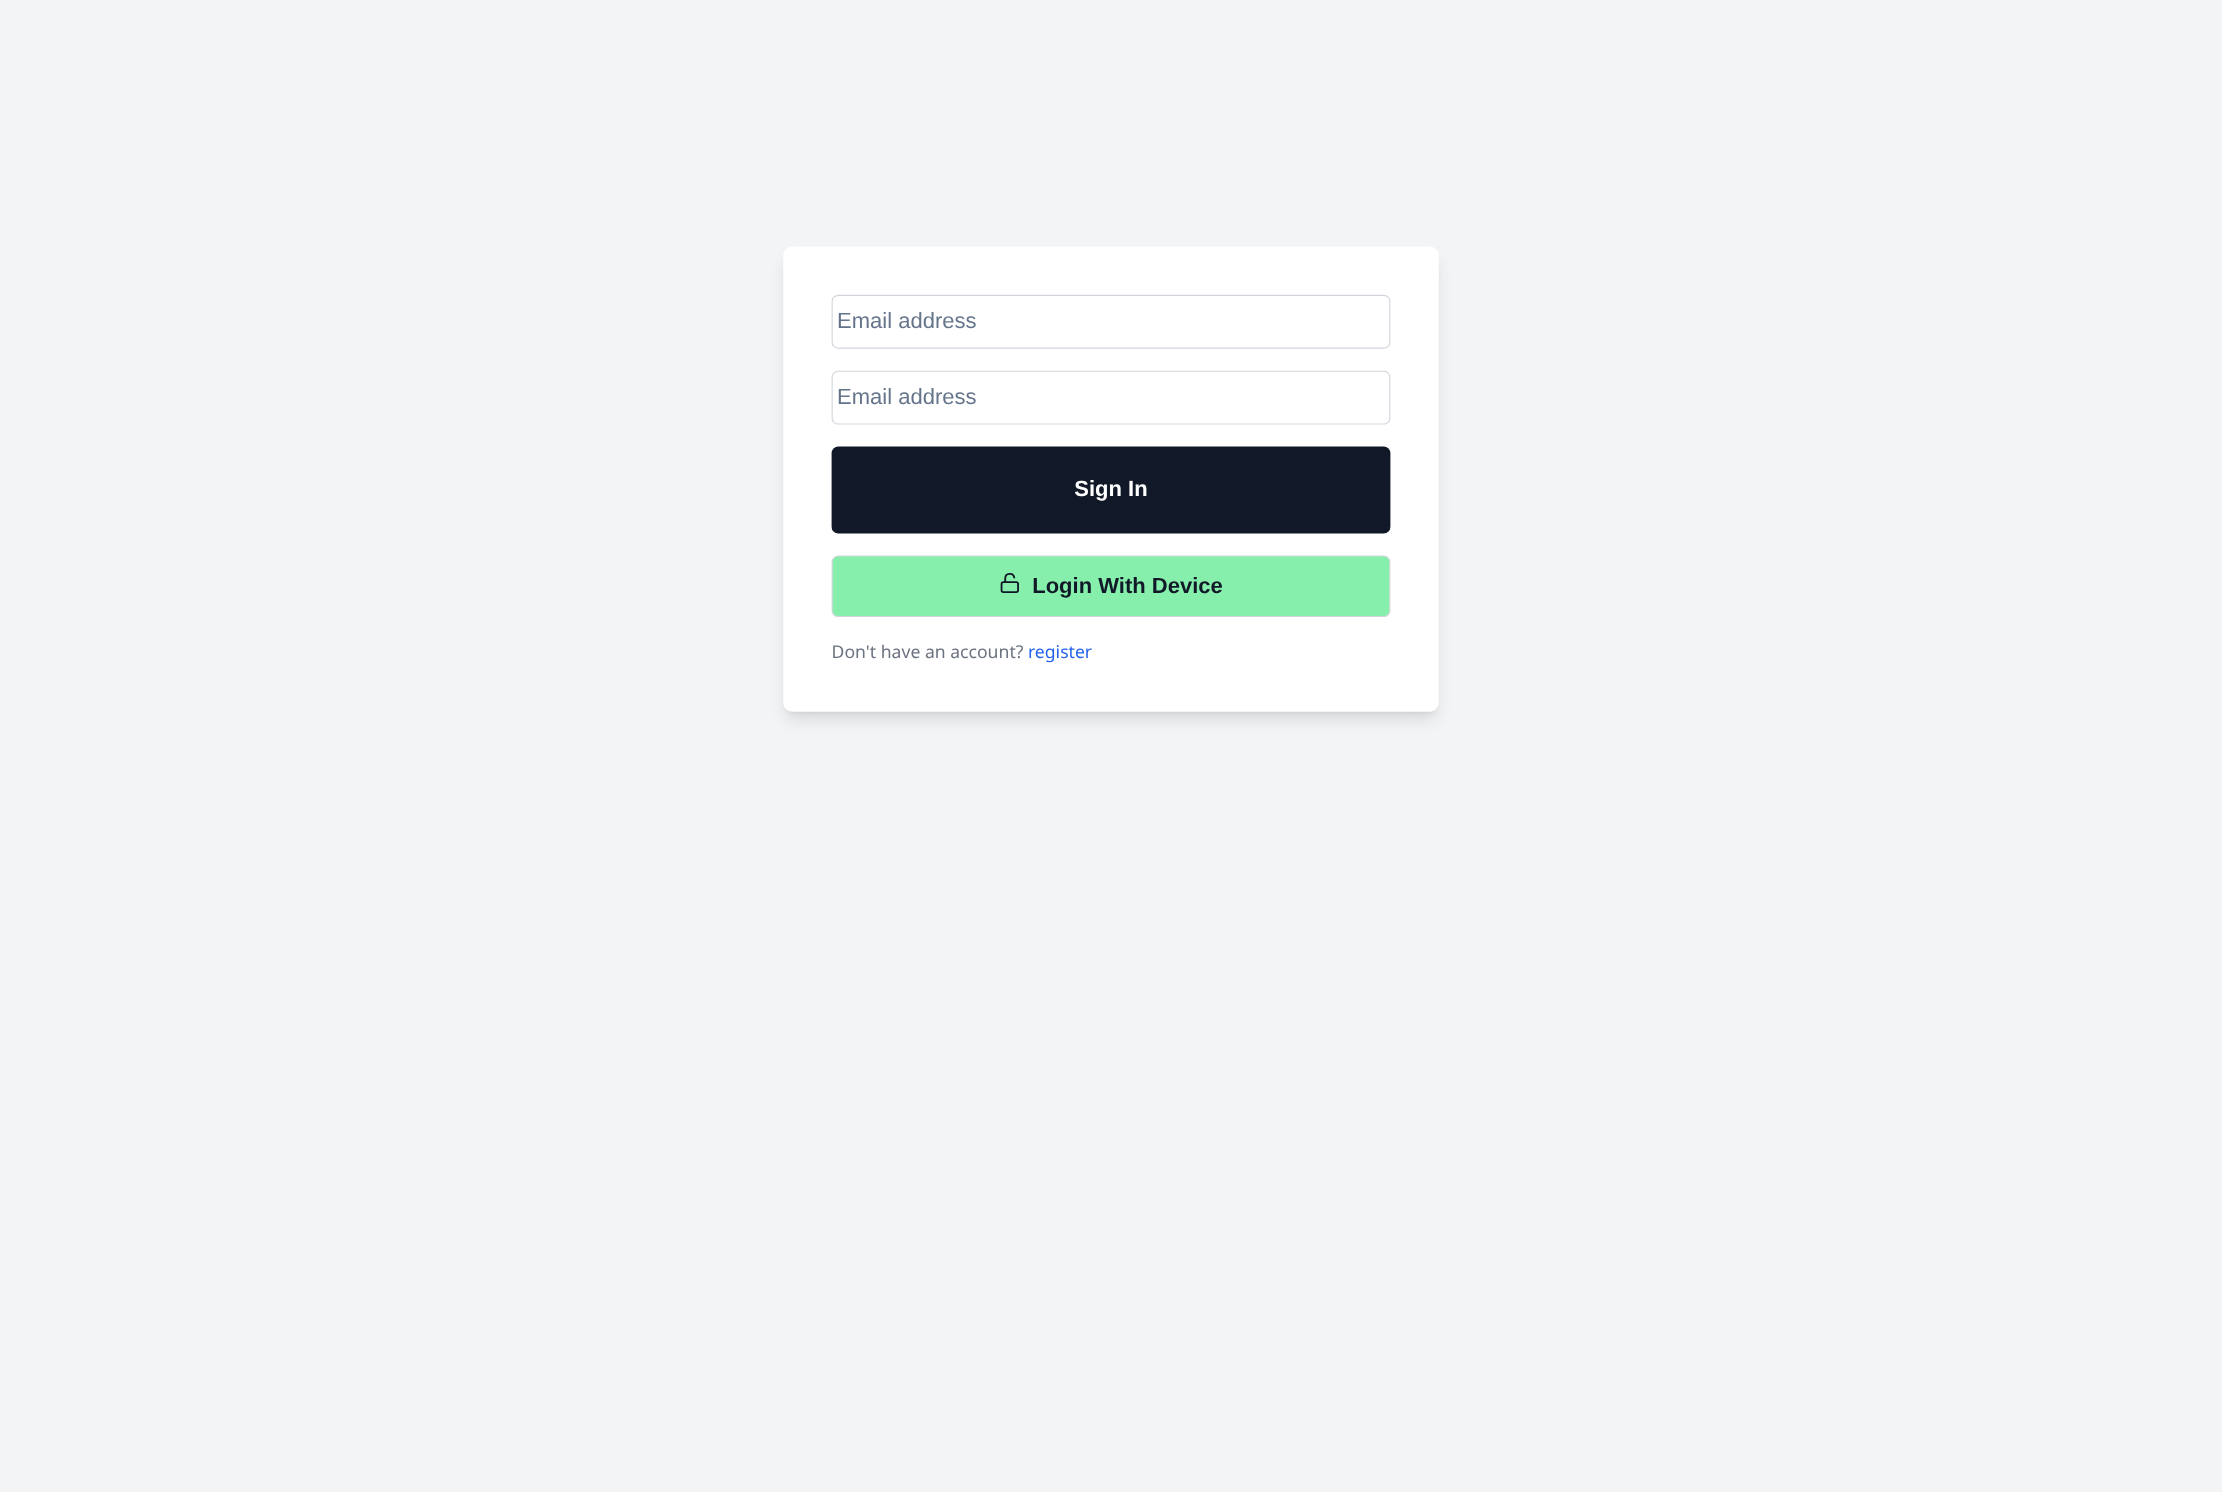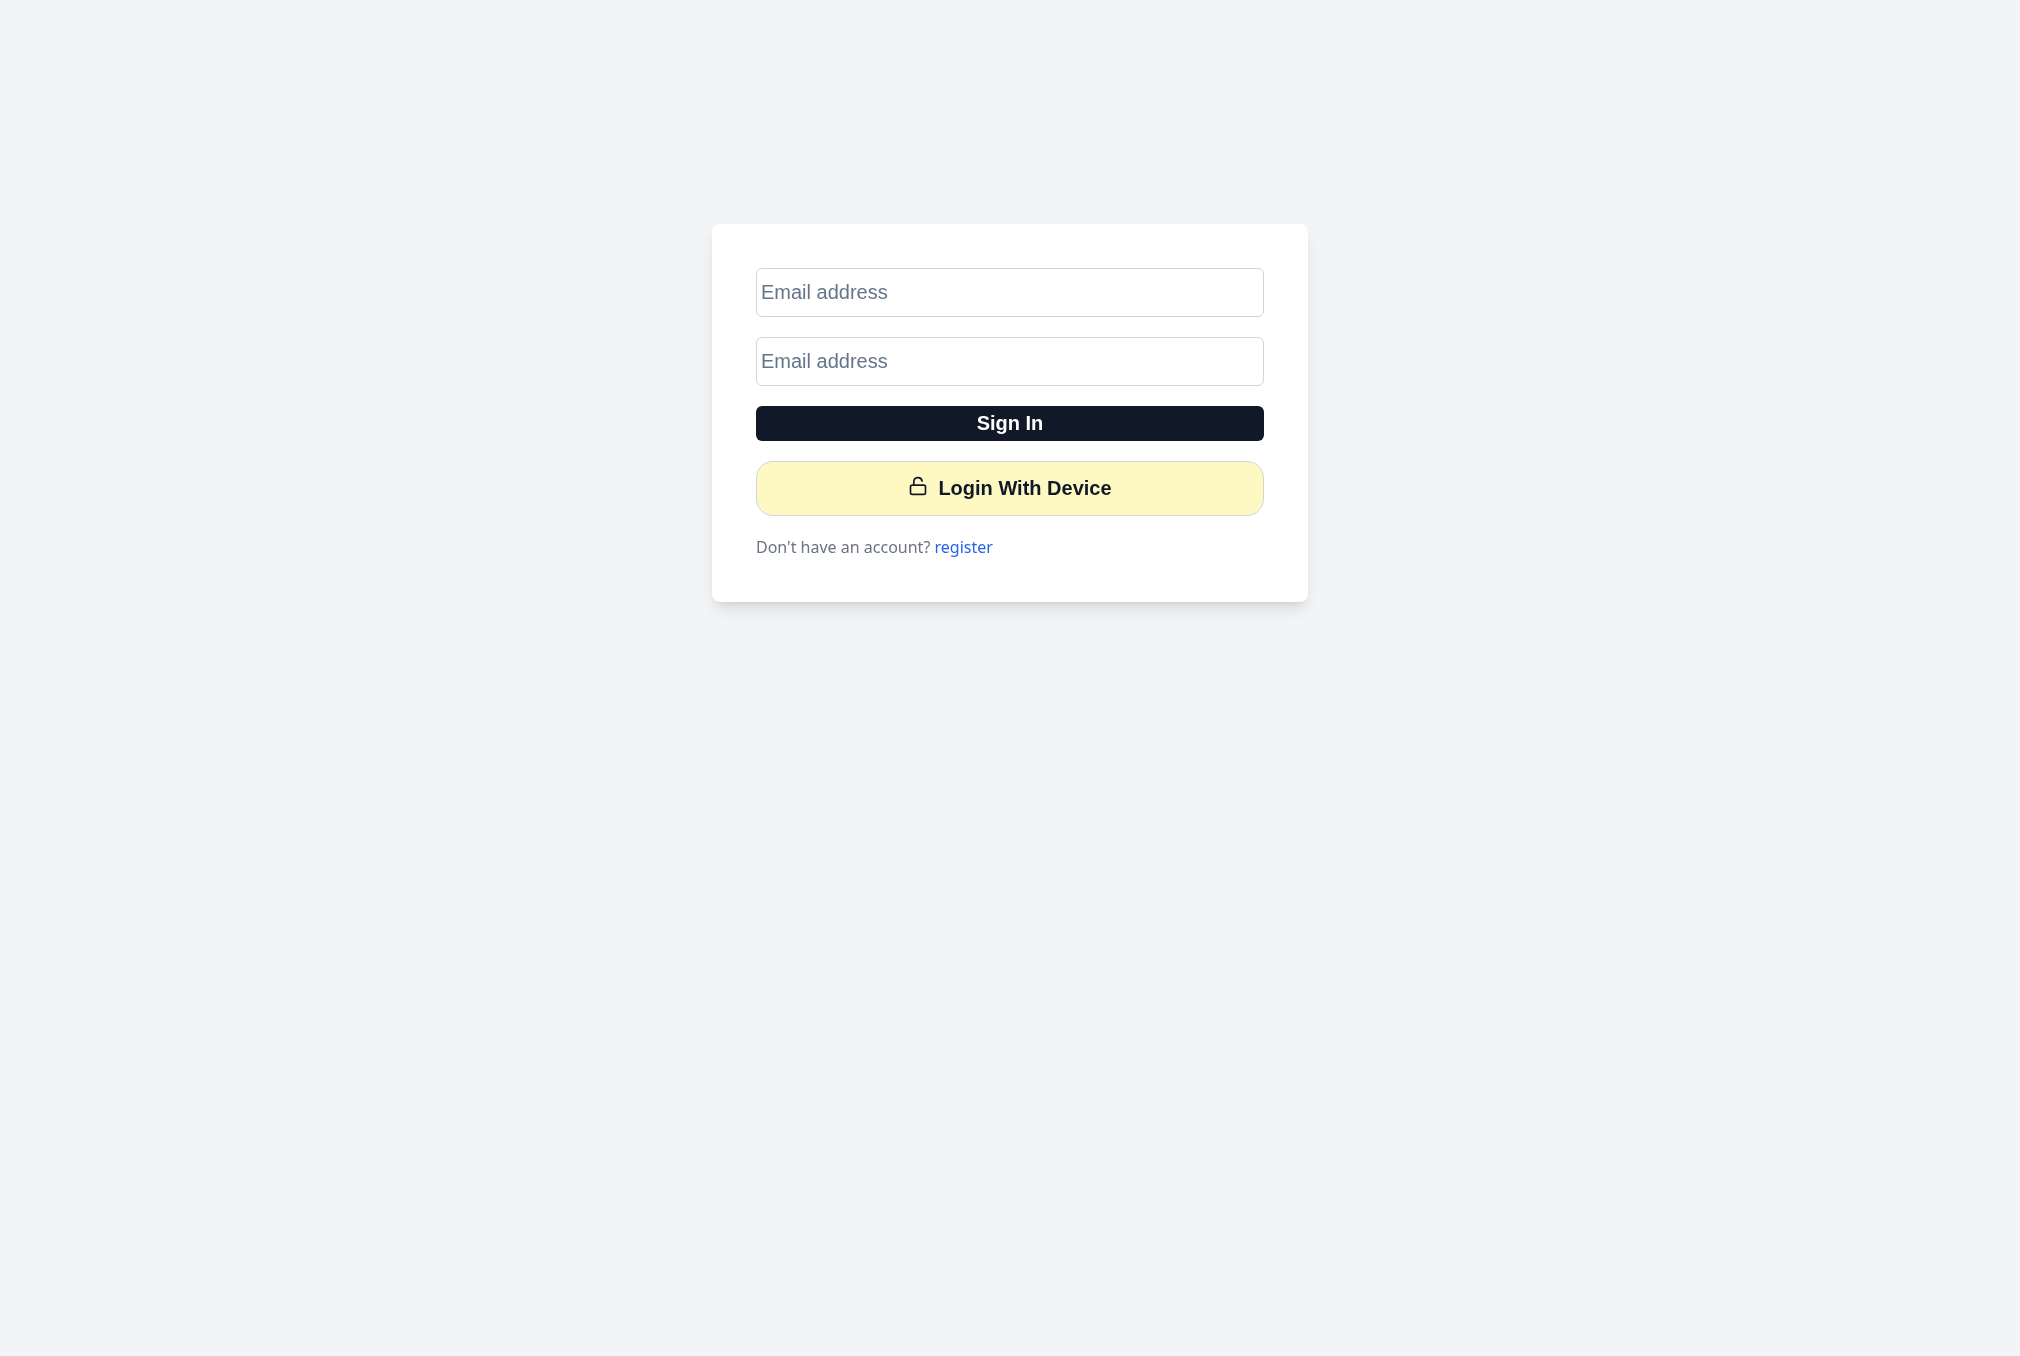--- a/index.html
+++ b/index.html
@@ -50,35 +50,35 @@
     }
     .field-input::placeholder {
       color: #64748b;
     }
     .btn-primary {
       width: 100%;
       background-color: #111827;
       color: #ffffff;
       font-size: 20px;
       font-weight: 600;
-      padding: 6px;
+      padding: 28px;
       border: none;
       border-radius: 6px;
       cursor: pointer;
       margin-bottom: 20px;
     }
     .btn-secondary {
       width: 100%;
-      background-color: #fef9c3;
+      background-color: #86efac;
       color: #111827;
       font-size: 20px;
       font-weight: 600;
       padding: 14px;
       border: 1px solid #d1d5db;
-      border-radius: 17px;
+      border-radius: 6px;
       cursor: pointer;
       display: flex;
       align-items: center;
       justify-content: center;
       gap: 10px;
       margin-bottom: 20px;
     }
     .btn-secondary svg {
       width: 20px;
       height: 20px;

